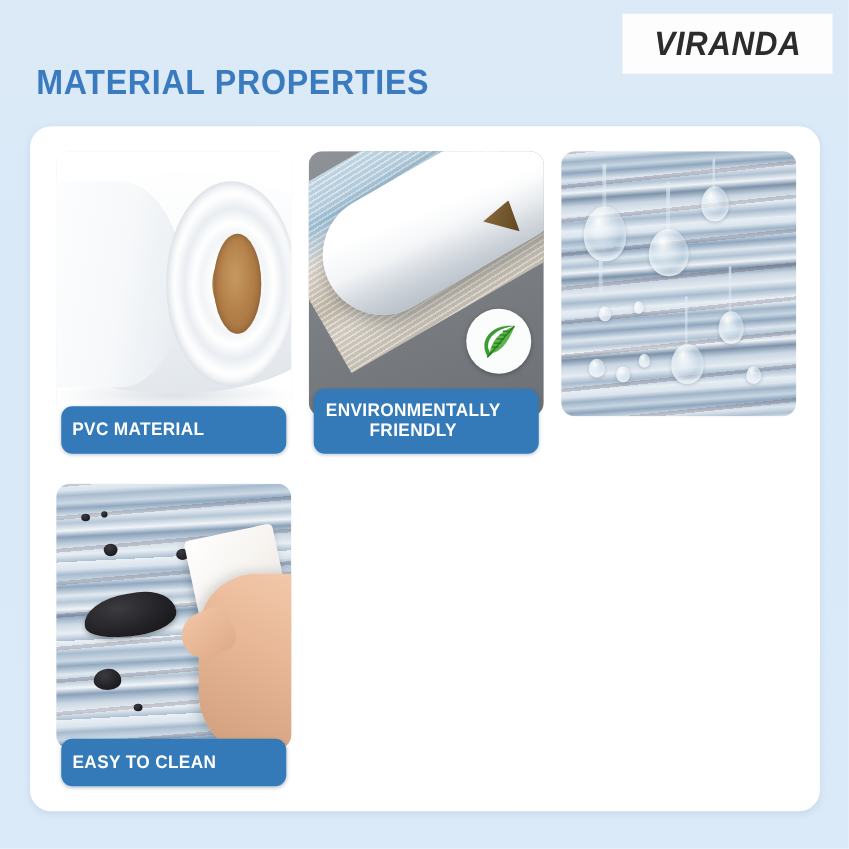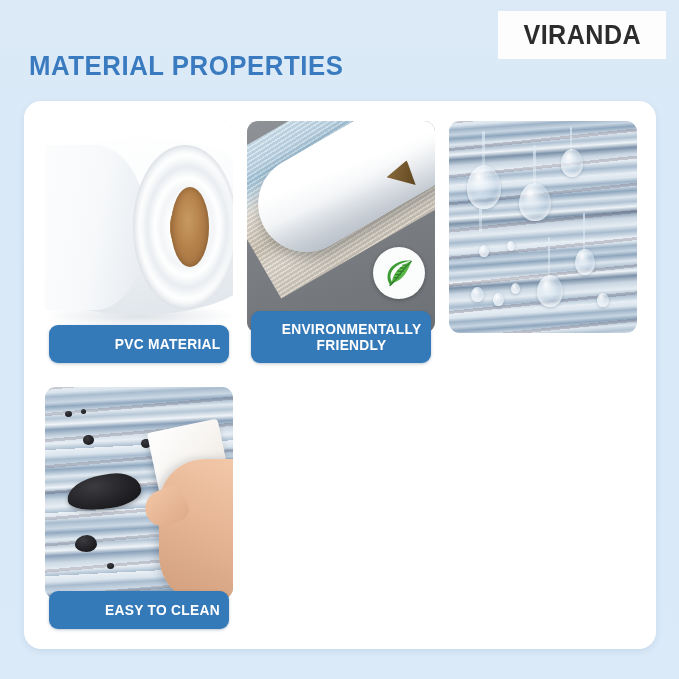--- a/index.html
+++ b/index.html
@@ -24,20 +24,21 @@
   .brand-box {
     position: absolute;
     left: 498px;
     top: 11px;
     width: 168px;
     height: 48px;
     background: #fdfdfd;
     display: flex;
     align-items: center;
     justify-content: center;
+    font-style: italic;
   }
   .brand-text {
     font-family: "Liberation Sans", sans-serif;
     font-weight: bold;
     font-size: 27px;
     letter-spacing: 0.5px;
     color: #2c2c2c;
     transform: scaleX(0.93);
   }
 
@@ -101,21 +102,21 @@
   .label {
     position: absolute;
     left: 4px;
     bottom: 0;
     width: 180px;
     min-height: 38px;
     background: #3479b8;
     border-radius: 9px;
     display: flex;
     align-items: center;
-    justify-content: flex-end;
+    justify-content: flex-start;
     text-align: center;
     box-shadow: 0 1px 3px rgba(30,70,110,0.3);
     z-index: 6;
   }
   .label-two-line {
     min-height: 52px;
     bottom: 0;
   }
   .label-text {
     font-family: "Liberation Sans", sans-serif;

